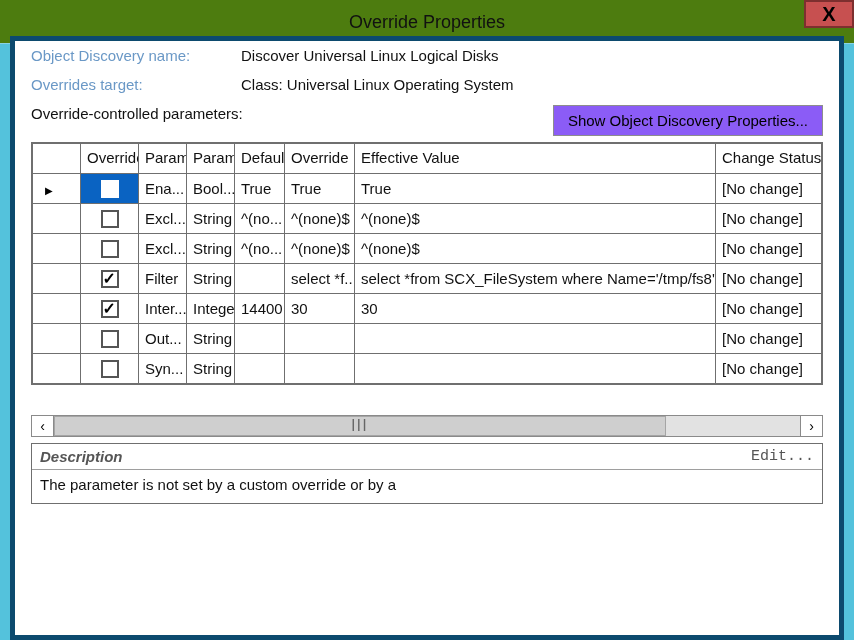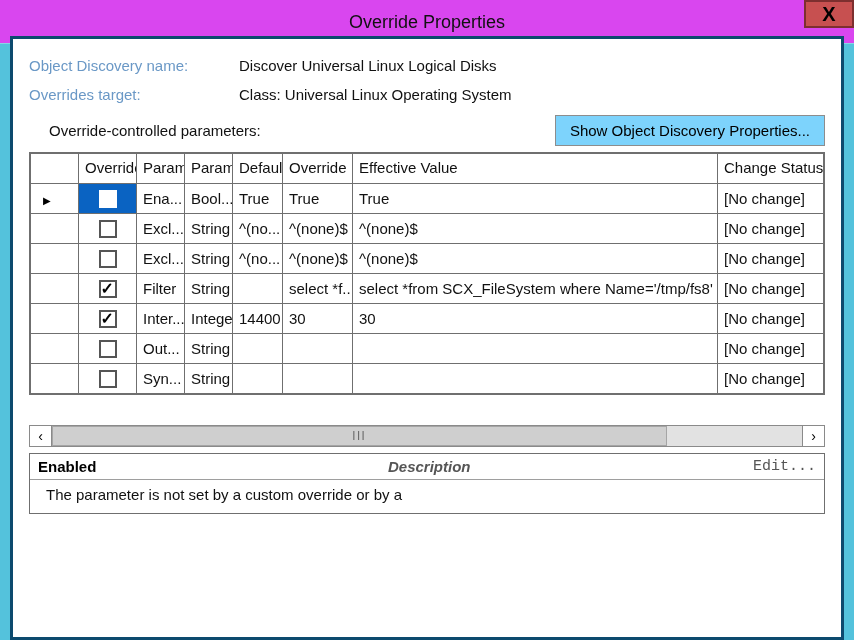--- a/index.html
+++ b/index.html
@@ -9,21 +9,21 @@
     height: 640px;
     background: #54c2dc;
     font-family: "Segoe UI", Tahoma, Arial, sans-serif;
     font-size: 15px;
     color: #000;
     overflow: hidden;
   }
   .titlebar {
     position: relative;
     height: 44px;
-    background: #d946ef;
+    background: #4d7c0f;
     border-bottom: 1px solid #8ad3e4;
   }
   .titlebar .title {
     position: absolute;
     left: 50%;
     top: 50%;
     transform: translate(-50%,-50%);
     font-size: 18px;
     color: #111;
   }
@@ -35,37 +35,37 @@
     color: #000;
     font-size: 20px; font-weight: bold;
     display: flex; align-items:center; justify-content:center;
     cursor: pointer;
     font-family: Arial, sans-serif;
   }
   .dialog {
     position: absolute;
     left: 10px; right: 10px; top: 36px; bottom: 0;
     background: #fff;
-    border: 3px solid #0c4a6e;
-    padding: 18px 16px 0 16px;
+    border: 5px solid #0c4a6e;
+    padding: 6px 16px 0 16px;
     overflow: hidden;
   }
   .field-row { display:flex; margin-bottom: 12px; }
   .field-label {
     width: 210px;
     color: #6a98c6;
   }
   .field-val { color:#111; }
   .params-header-row {
-    display:flex; align-items:center; justify-content:space-between;
-    margin-top: 6px; margin-bottom: 6px; margin-left: 20px;
+    display:flex; align-items:flex-start; justify-content:space-between;
+    margin-top: 6px; margin-bottom: 6px;
   }
   .params-header-row .lab { color:#111; }
   .btn {
-    background: #7dd3fc;
+    background: #8b5cf6;
     border: 1px solid #8d8d8d;
     padding: 6px 14px;
     font-size: 15px;
     cursor: pointer;
   }
   .grid {
     border: 1px solid #6f6f6f;
     width: 100%;
   }
   table.grid-tbl {
@@ -151,21 +151,21 @@
   }
   .hscroll .thumb {
     position:absolute;
     left:0; top:0;
     height:100%;
     width:82%;
     background:#cfcfcf;
     border:1px solid #a5a5a5;
     display:flex;align-items:center;justify-content:center;
     color:#666;
-    font-size:12px;
+    font-size:16px;
     letter-spacing:2px;
   }
   .details-label {
     margin-top: 24px;
     color:#111;
   }
   .details-box {
     margin-top: 6px;
     border: 1px solid #6f6f6f;
     position:relative;
@@ -178,21 +178,20 @@
     align-items:center;
   }
   .details-hdr .dname { font-weight:bold; flex:0 0 350px; }
   .details-hdr .ddesc { font-weight:bold; flex:1; color:#555;font-style:italic; }
   .details-hdr .dedit { color:#555;font-family:Liberation Mono, monospace; }
   .details-body {
     padding: 6px 8px 0;
     color:#111;
     font-size:15px;
     line-height:1.25;
-    margin-left:8px;
   }
 </style>
 </head>
 <body>
 
 <div class="titlebar">
   <span class="title">Override Properties</span>
   <div class="closebtn">
     <span>X</span>
   </div>
@@ -316,21 +315,20 @@
   <div class="hscroll">
     <div class="arrow">‹</div>
     <div class="track">
       <div class="thumb">lll</div>
     </div>
     <div class="arrow right">›</div>
   </div>
 
   <div class="details-box">
     <div class="details-hdr">
-      <div class="dname">Enabled</div>
       <div class="ddesc">Description</div>
       <div class="dedit">Edit...</div>
     </div>
     <div class="details-body">
       <div>The parameter is not set by a custom override or by a</div>
     </div>
   </div>
 
 </div>
 

